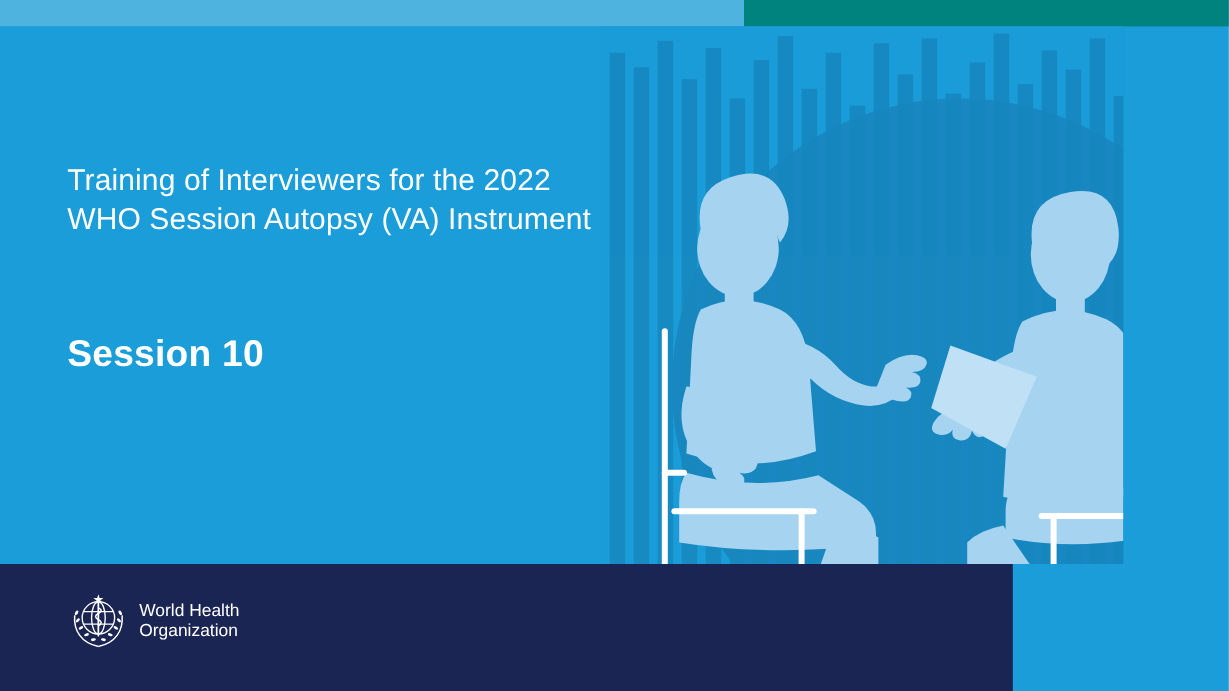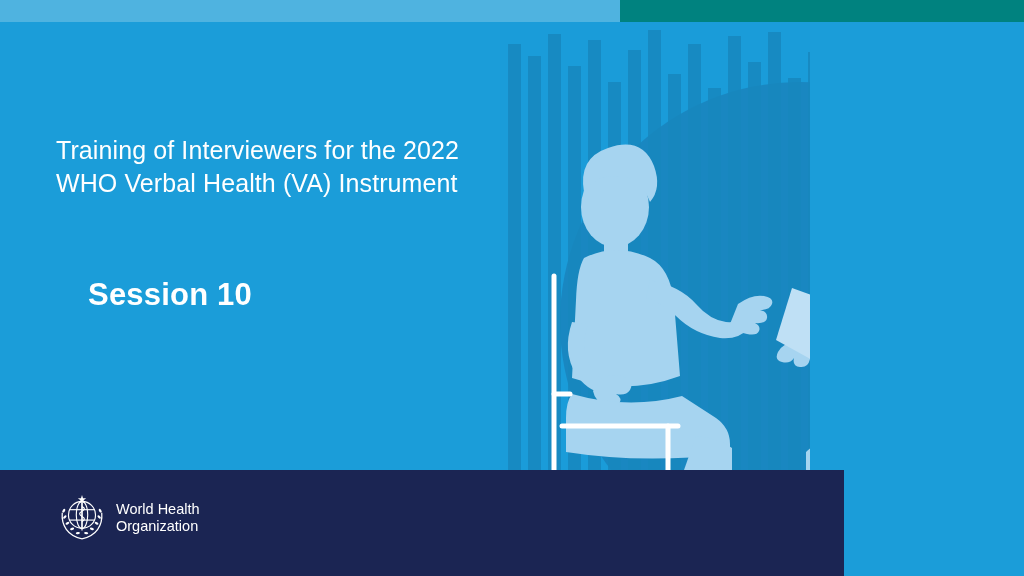--- a/index.html
+++ b/index.html
@@ -35,21 +35,21 @@
     top: 0;
     width: 404px;
     height: 22px;
     background: #00827f;
   }
   
   .body-blue {
     position: absolute;
     left: 0;
     top: 22px;
-    width: 810px;
+    width: 936px;
     height: 448px;
     background: #1b9dd9;
     overflow: hidden;
   }
   
   .art-panel {
     position: absolute;
     left: 500px;
     top: 0;
     width: 524px;
@@ -75,21 +75,20 @@
     white-space: nowrap;
   }
   .session-label {
     position: absolute;
     left: 56px;
     top: 255px;
     color: #ffffff;
     font-size: 31px;
     font-weight: bold;
     letter-spacing: 0.2px;
-    margin-left: 32px;
   }
   
   .footer {
     position: absolute;
     left: 0;
     top: 470px;
     width: 844px;
     height: 106px;
     background: #1b2553;
   }
@@ -218,21 +217,21 @@
           <path d="M488 258 L488 448"></path>
           <path d="M472 376 L488 376"></path>
           <path d="M378 408 L378 448"></path>
           <path d="M368 408 L482 408"></path>
         </g>
       </svg>
     </div>
 
     <div class="title-block">
       <div class="title-line">Training of Interviewers for the 2022</div>
-      <div class="title-line">WHO Verbal Health (VA) Instrument</div>
+      <div class="title-line">WHO Session Autopsy (VA) Instrument</div>
     </div>
 
     <div class="session-label">Session 10</div>
   </div>
 
   <div class="footer">
     <div class="logo-wrap">
       <svg class="logo-mark" viewBox="0 0 100 100">
         <g fill="none" stroke="#ffffff" stroke-width="2.2">
 

